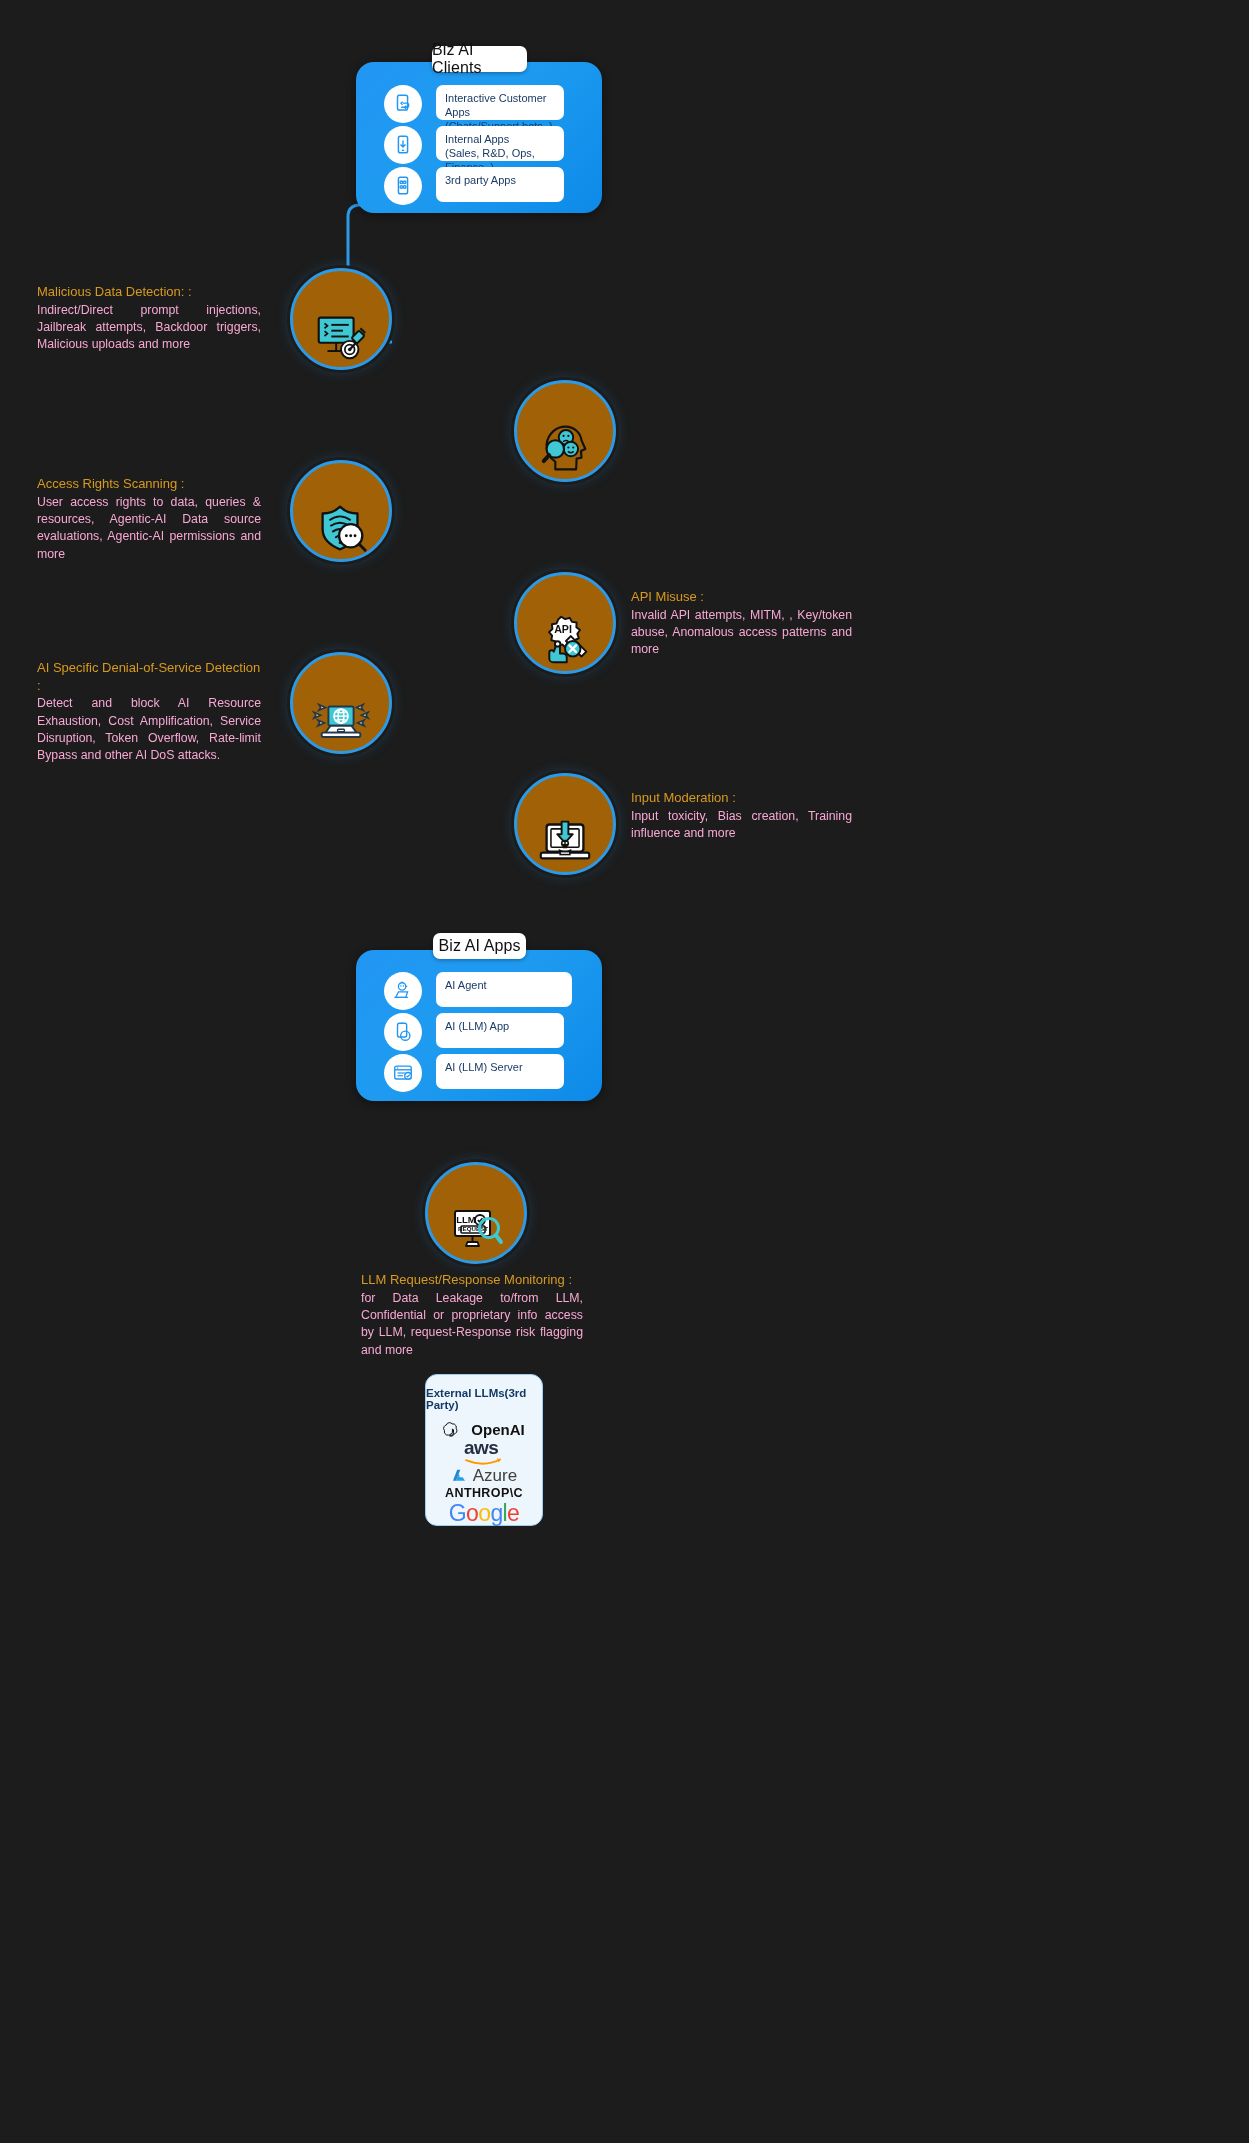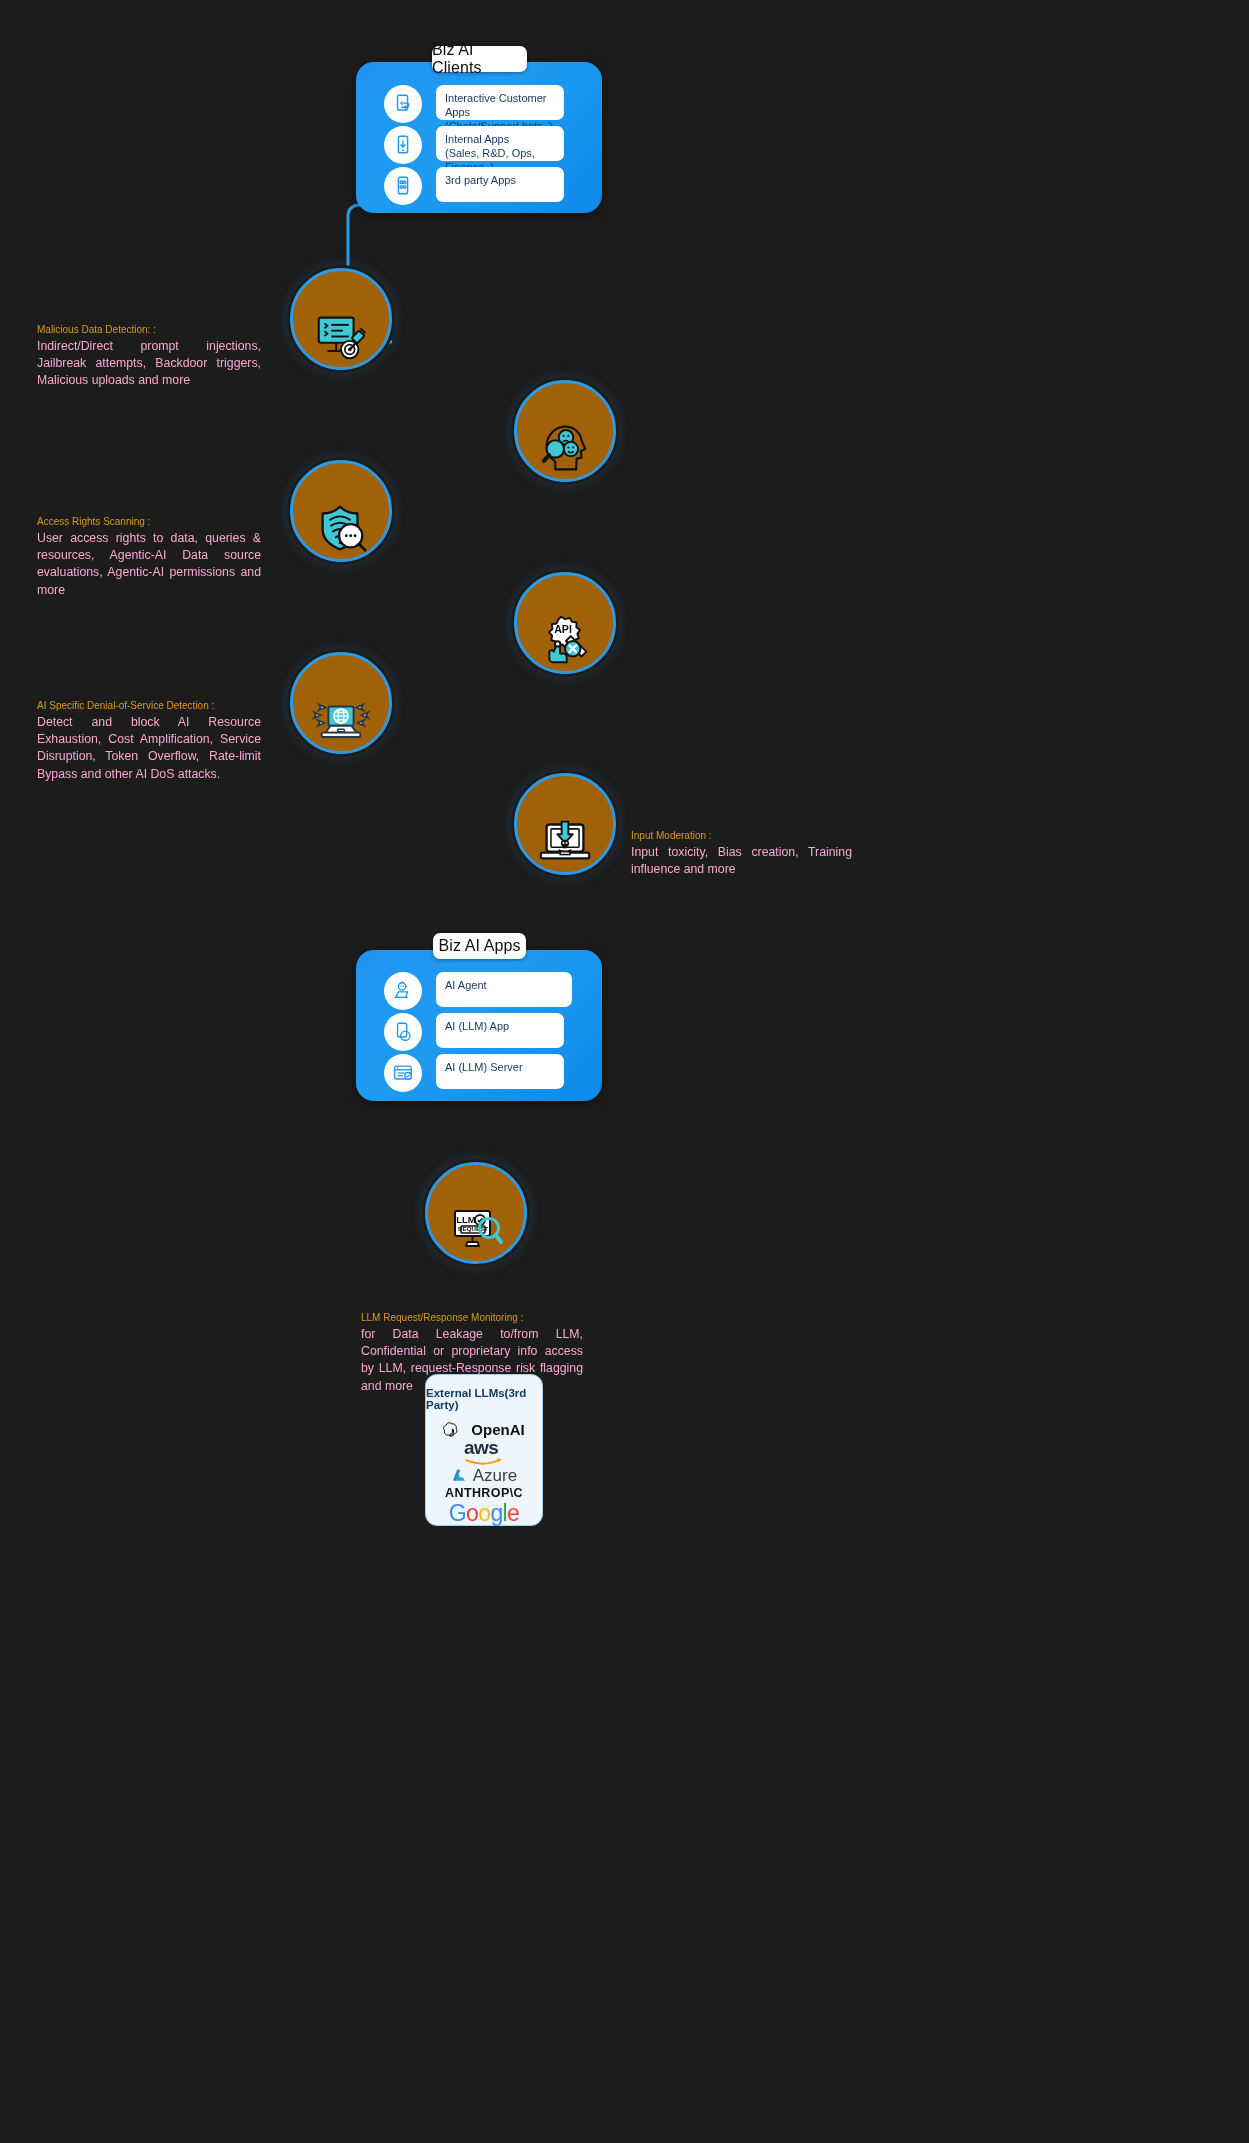--- a/index.html
+++ b/index.html
@@ -53,23 +53,22 @@
     box-shadow:0 0 0 3px #1c1c1c, 0 0 14px rgba(43,154,232,.35);
     display:flex;align-items:flex-end;justify-content:center;
     box-sizing:border-box;
     text-decoration:underline;
   }
   .node svg{display:block;}
 
   
   .desc{position:absolute;}
   .desc .hd{
-    color:#d89a1e;font-size:10px;line-height:1.35;margin-bottom:1px;
+    color:#d89a1e;font-size:13px;line-height:1.35;margin-bottom:1px;
     white-space:nowrap;
-    margin-top:40px;
   }
   .desc .bd{
     color:#f9a8d4;font-size:12.3px;line-height:1.42;
     text-align:justify;text-justify:inter-word;
   }
   .desc.right .bd{text-align:justify;}
 
   
   .connector{position:absolute;left:0;top:0;pointer-events:none;}
 
@@ -212,20 +211,24 @@
       <path d="M28 8 l4.2 2.4 4.6-1.3 2.4 4.2 4.8 .6 -.3 4.8 3.8 3 -2.8 3.9 1.5 4.6 -4.4 1.9 -.9 4.8 -4.8-.5 -3.3 3.5 -3.6-3.2 -4.7 1.1 -1.9-4.4 -4.7-1.2 .8-4.7 -3.2-3.6 3.5-3.3 -.5-4.8 4.8-.9 1.9-4.4z" fill="#fff" stroke="#111" stroke-width="2" stroke-linejoin="round"></path>
       <text x="30" y="25" font-family="Liberation Sans, sans-serif" font-size="11" font-weight="700" fill="#111" text-anchor="middle">API</text>
       <path d="M38 28 L54 44 L49 49 L33 33 Z" fill="#fff" stroke="#111" stroke-width="2" stroke-linejoin="round"></path>
       <circle cx="40" cy="41" r="8" fill="#3fc7d4" stroke="#111" stroke-width="2"></circle>
       <path d="M36.6 37.6 l6.8 6.8 M43.4 37.6 l-6.8 6.8" stroke="#fff" stroke-width="2.4" stroke-linecap="round"></path>
       <path d="M22 40 v-3.5 a2.4 2.4 0 0 1 4.8 0 V46 h3 a4 4 0 0 1 4 4 v5 h-14 a4 4 0 0 1 -4 -4 v-6 a2.4 2.4 0 0 1 4.6 -1 z" fill="#3fc7d4" stroke="#111" stroke-width="2" stroke-linejoin="round"></path>
       <circle cx="24.4" cy="36" r="2.8" fill="#fff" stroke="#111" stroke-width="2"></circle>
     </svg>
   </div>
 
+  <div class="desc right" style="left:631px;top:588px;width:221px;">
+    <div class="hd">API Misuse :</div>
+    <div class="bd">Invalid API attempts, MITM, , Key/token abuse, Anomalous access patterns and more</div>
+  </div>
 
   <div class="node" style="left:290px;top:652px;">
     <svg width="62" height="62" viewBox="0 0 64 64">
       <rect x="19" y="18" width="26" height="20" rx="1.5" fill="#3fc7d4" stroke="#243746" stroke-width="2"></rect>
       <circle cx="32" cy="28" r="7.2" fill="none" stroke="#fff" stroke-width="1.7"></circle>
       <ellipse cx="32" cy="28" rx="3" ry="7.2" fill="none" stroke="#fff" stroke-width="1.5"></ellipse>
       <line x1="24.8" y1="28" x2="39.2" y2="28" stroke="#fff" stroke-width="1.5"></line>
       <path d="M25.6 23.2q6.4 2.6 12.8 0M25.6 32.8q6.4-2.6 12.8 0" fill="none" stroke="#fff" stroke-width="1.4"></path>
       <path d="M16 45 L21 38 H43 L48 45 Z" fill="#fff" stroke="#243746" stroke-width="2" stroke-linejoin="round"></path>
       <rect x="12" y="45" width="40" height="4.5" rx="1.8" fill="#fff" stroke="#243746" stroke-width="2"></rect>

